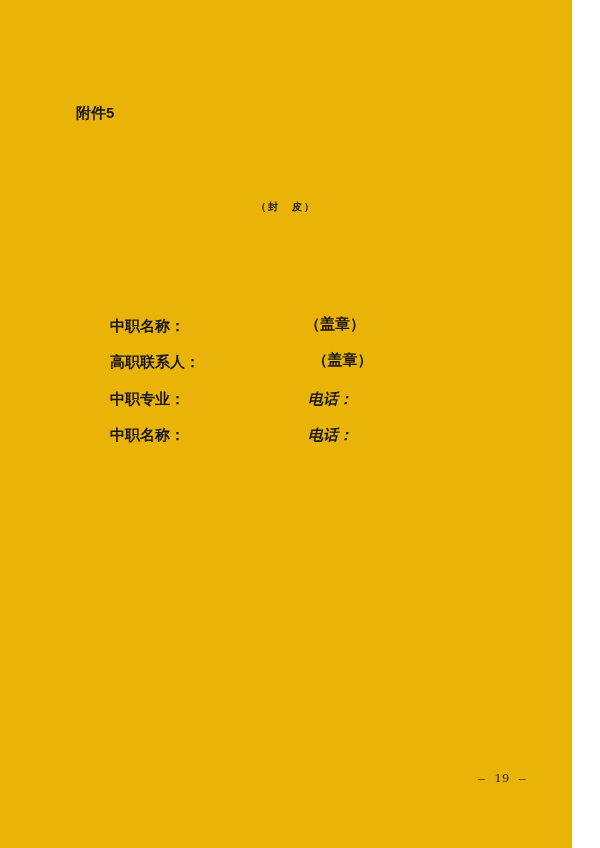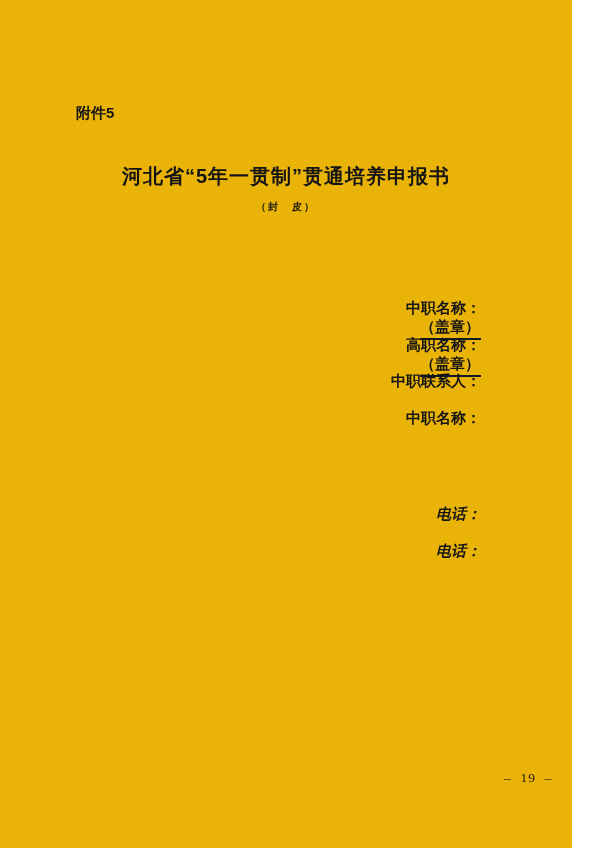--- a/index.html
+++ b/index.html
@@ -46,91 +46,89 @@
   .form {
     position: absolute;
     left: 110px;
     top: 300px;
     width: 371px;
   }
   .row {
     display: flex;
     align-items: flex-end;
     height: 36.5px;
-    flex-direction: column;
   }
   .field-label {
     font-size: 15px;
     font-weight: bold;
     line-height: 1;
     padding-bottom: 4px;
     white-space: pre;
     flex: 0 0 auto;
   }
   .blank-line {
-    border-bottom: 2px solid #0f172a;
+    border-bottom: 2px solid #eab308;
     height: 26px;
     margin-left: 5px;
     display: flex;
     align-items: flex-end;
-    justify-content: flex-end;
+    justify-content: center;
   }
   .grow { flex: 1 1 auto; }
   .contact-line { flex: 0 0 114px; }
   .phone-label { margin-left: 4px; font-style: italic; }
   .seal-note {
     font-size: 15px;
     font-weight: bold;
     line-height: 1;
     padding-bottom: 4px;
     padding-right: 1px;
     white-space: pre;
   }
   .page-number {
     position: absolute;
-    left: 504px;
+    left: 478px;
     top: 770px;
     font-family: "Liberation Serif", "DejaVu Serif", serif;
     font-size: 13.5px;
     letter-spacing: 1px;
     white-space: pre;
     color: #1a1a1a;
   }
 </style>
 </head>
 <body>
 
 <div class="page">
 
   <div class="attachment-label">附件5</div>
 
-  <div class="doc-title">河北省“5年一贯制”贯通培养申报书</div>
 
   <div class="doc-subtitle">（封　皮）</div>
 
   <div class="form">
 
     <div class="row">
       <span class="field-label">中职名称：</span>
       <span class="blank-line grow">
         <span class="seal-note">（盖章）</span>
       </span>
     </div>
 
     <div class="row">
-      <span class="field-label">高职名称：</span>
+      <span class="field-label">高职联系人：</span>
       <span class="blank-line grow">
         <span class="seal-note">（盖章）</span>
       </span>
     </div>
 
 
 
     <div class="row">
-      <span class="field-label">中职联系人：</span>
+      <span class="field-label">中职专业：</span>
       <span class="blank-line contact-line"></span>
       <span class="field-label phone-label">电话：</span>
       <span class="blank-line grow"></span>
     </div>
 
     <div class="row">
       <span class="field-label">中职名称：</span>
       <span class="blank-line contact-line"></span>
       <span class="field-label phone-label">电话：</span>
       <span class="blank-line grow"></span>

